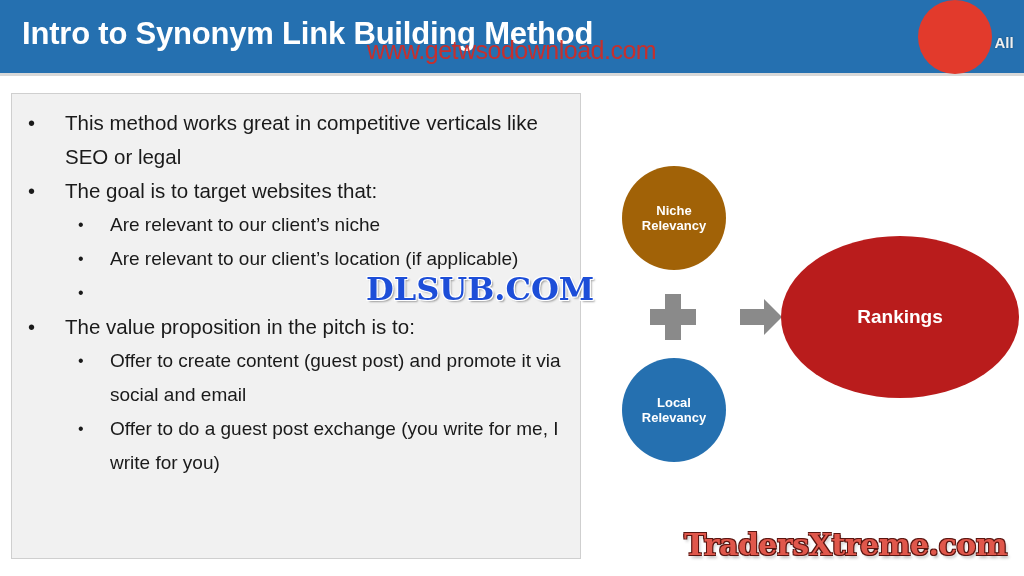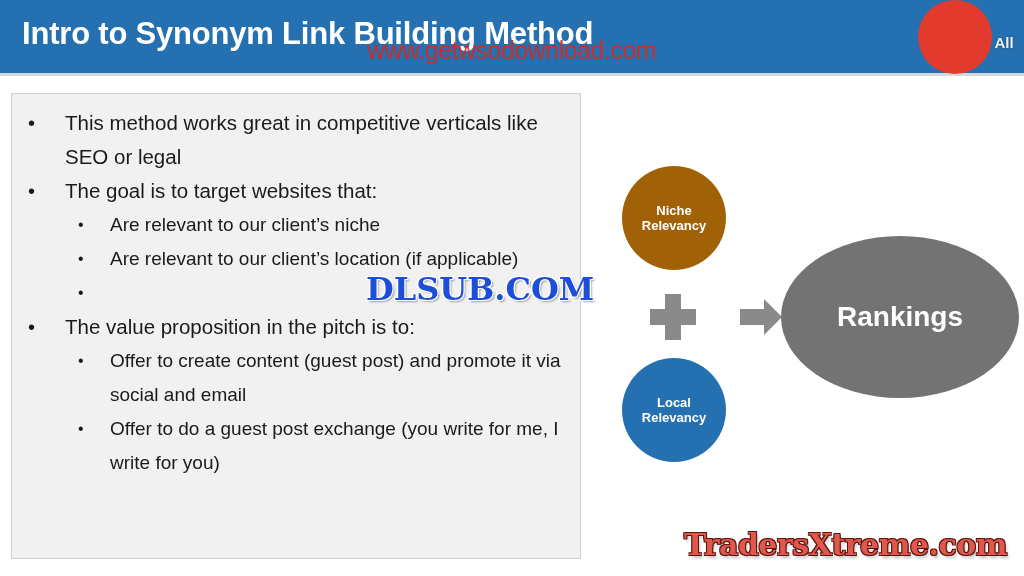--- a/index.html
+++ b/index.html
@@ -161,22 +161,22 @@
     height: 104px;
     background: #2570b0;
     font-size: 13px;
     line-height: 15px;
   }
   #circle-rankings {
     left: 781px;
     top: 236px;
     width: 238px;
     height: 162px;
-    background: #737373;
-    font-size: 28px;
+    background: #b91c1c;
+    font-size: 19px;
   }
 
   #plus-icon {
     position: absolute;
     left: 650px;
     top: 294px;
     width: 46px;
     height: 46px;
   }
   #plus-icon .bar-h {

